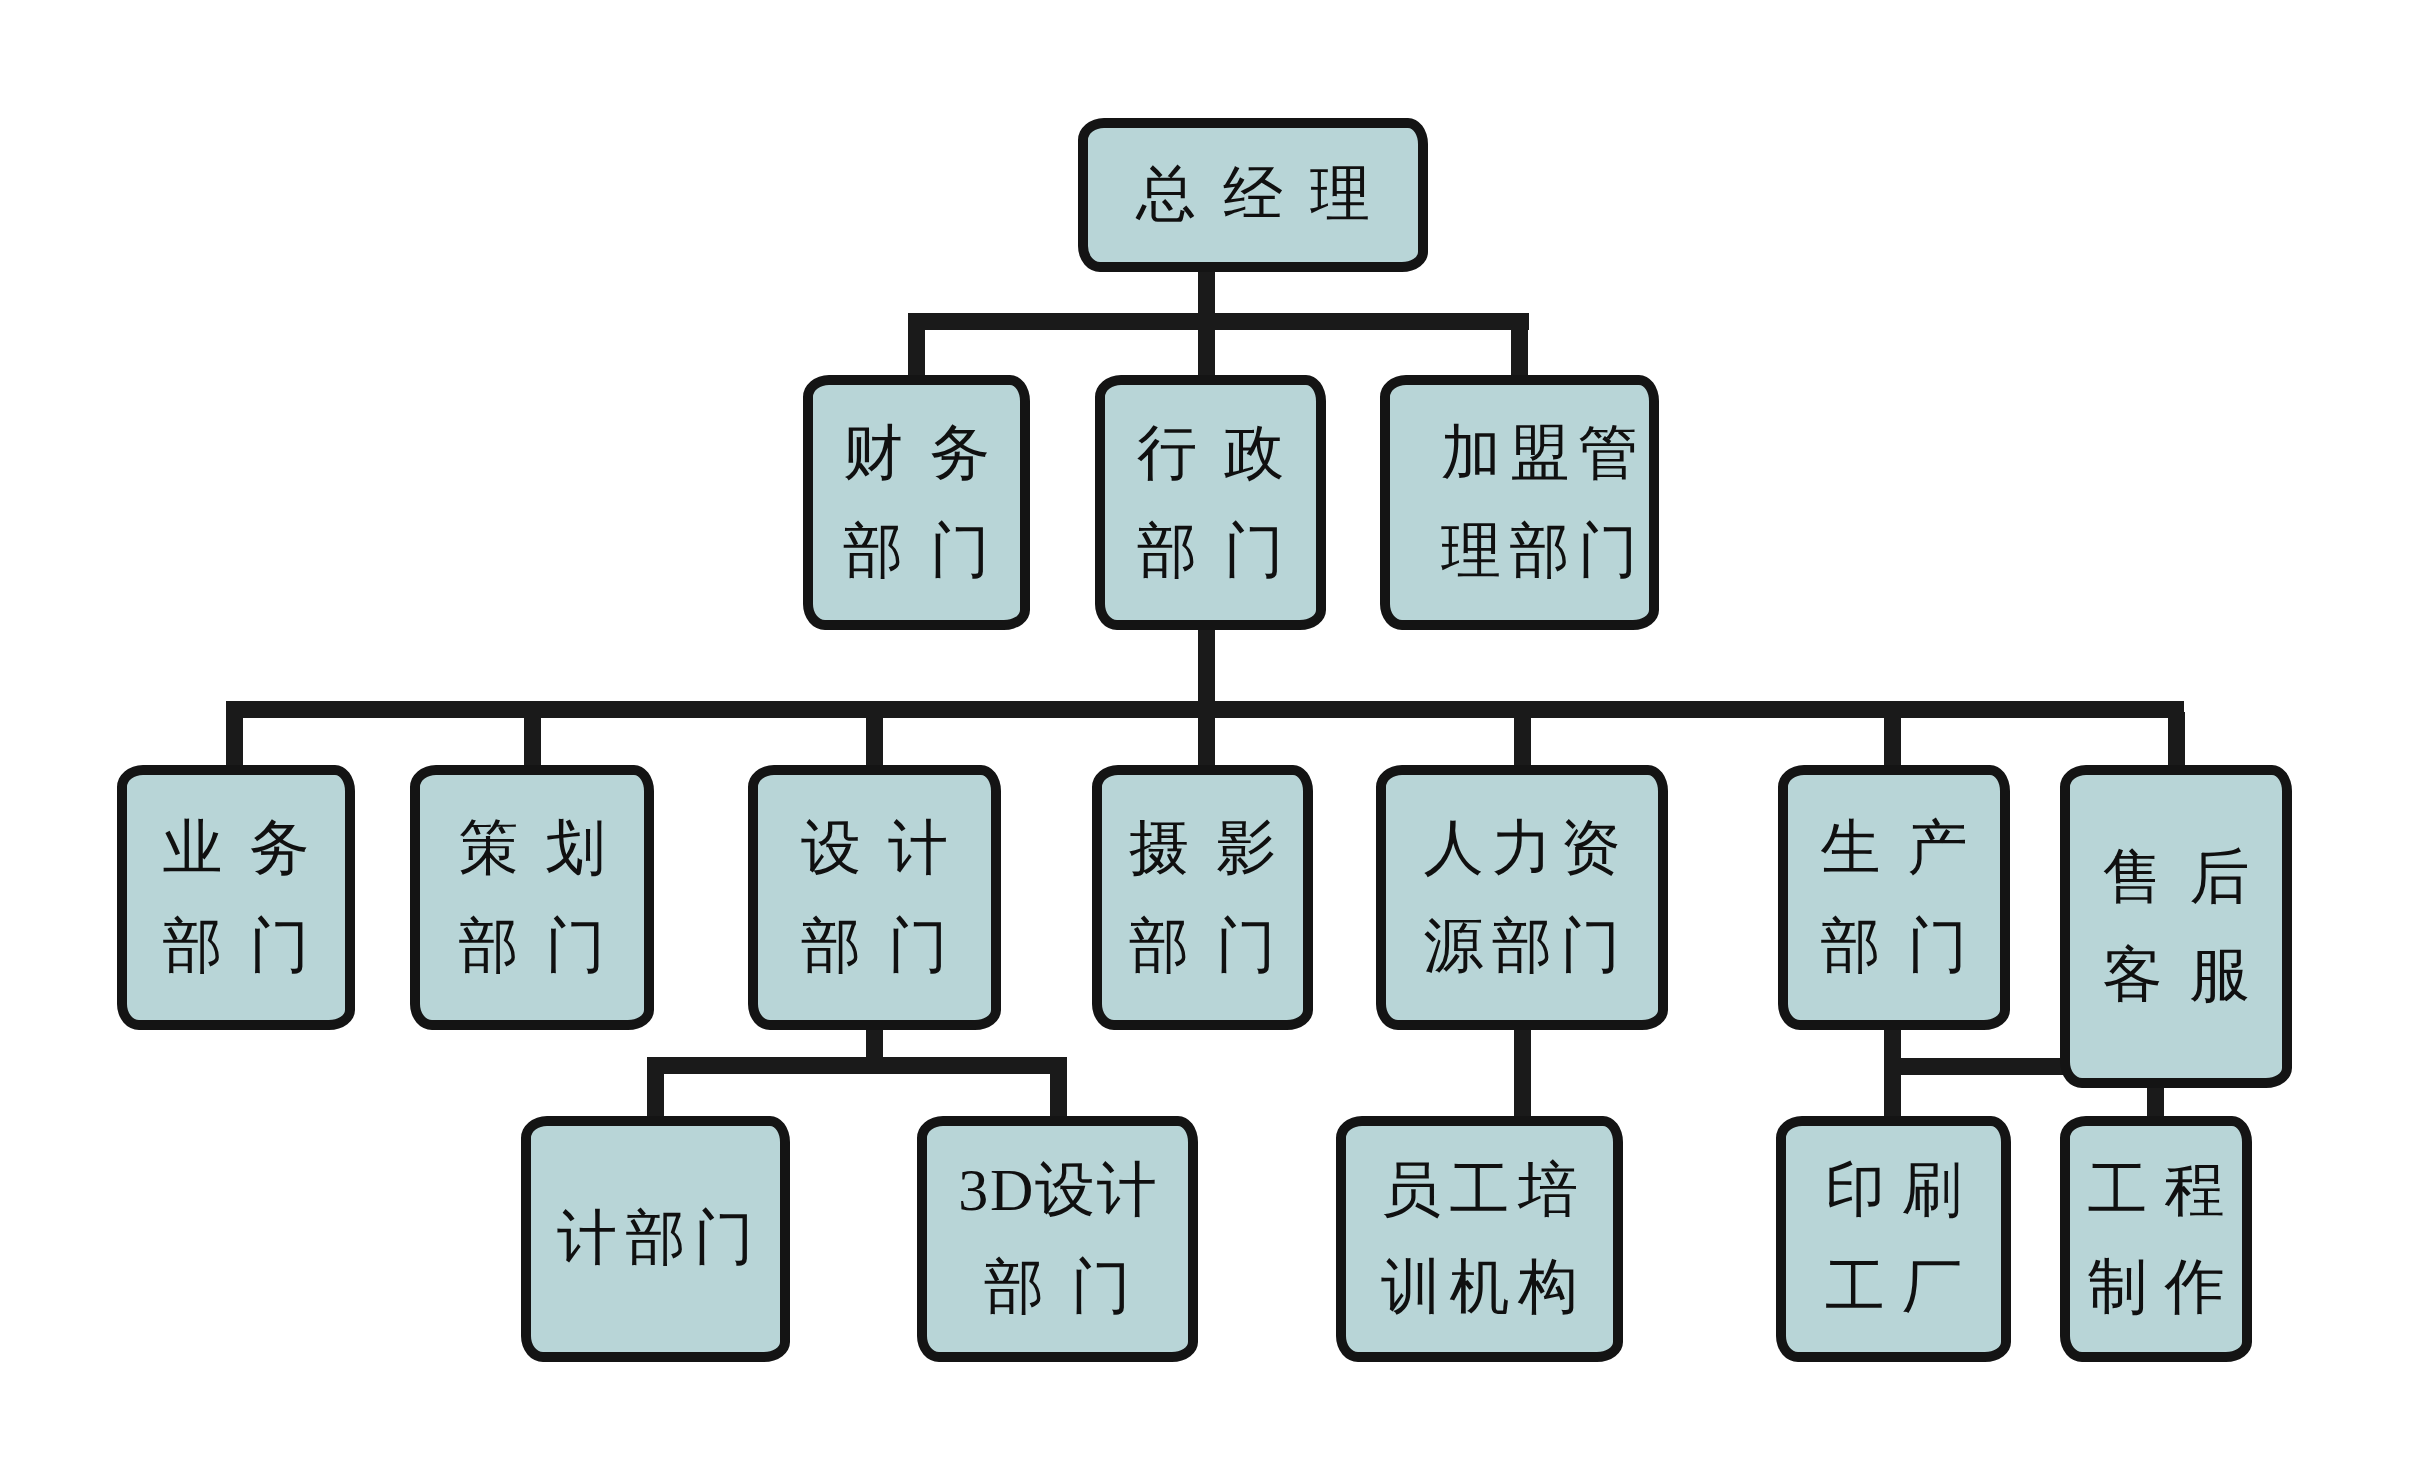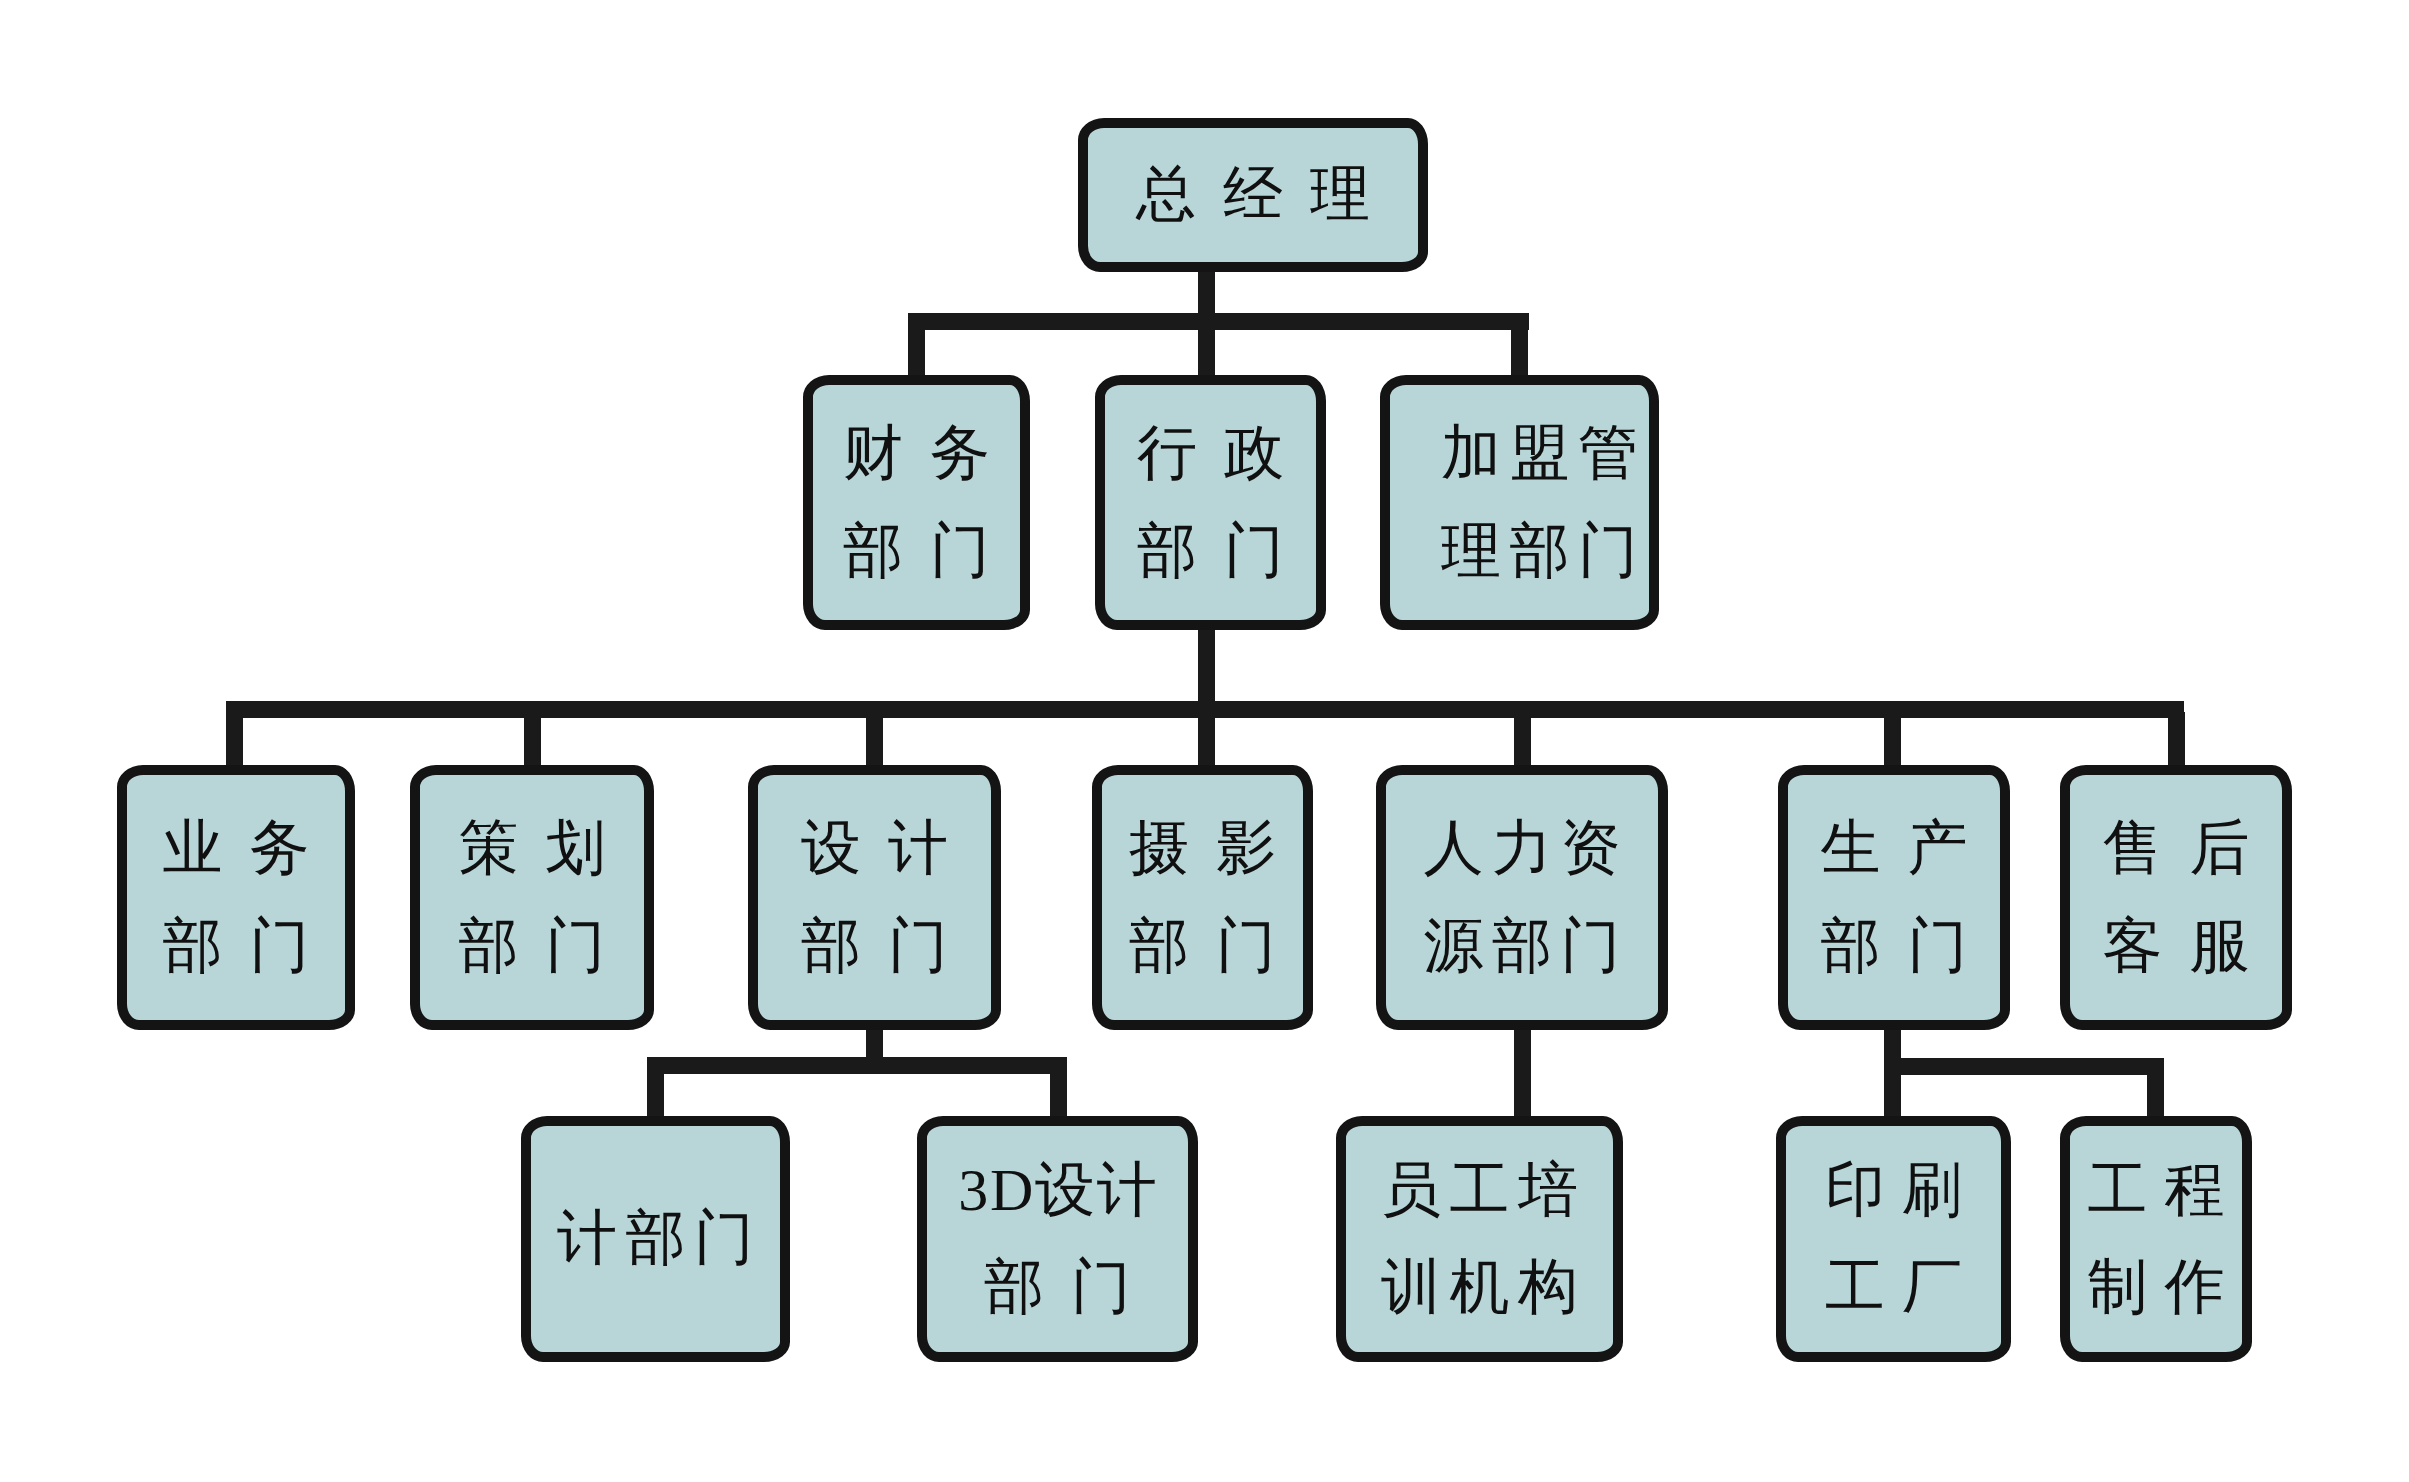--- a/index.html
+++ b/index.html
@@ -102,21 +102,21 @@
     <div class="line ls-wide"><span>部门</span></div>
   </div>
   <div class="node" style="left:1376px;top:765px;width:292px;height:265px;">
     <div class="line ls-narrow"><span>人力资</span></div>
     <div class="line ls-narrow"><span>源部门</span></div>
   </div>
   <div class="node" style="left:1778px;top:765px;width:232px;height:265px;">
     <div class="line ls-wide"><span>生产</span></div>
     <div class="line ls-wide"><span>部门</span></div>
   </div>
-  <div class="node" style="left:2060px;top:765px;width:232px;height:265px;">
+  <div class="node" style="left:2060px;top:765px;width:232px;height:323px;">
     <div class="line ls-wide"><span>售后</span></div>
     <div class="line ls-wide"><span>客服</span></div>
   </div>
 
   <div class="node" style="left:521px;top:1116px;width:269px;height:246px;">
     <div class="line ls-narrow"><span>计部门</span></div>
   </div>
   <div class="node" style="left:917px;top:1116px;width:281px;height:246px;">
     <div class="line ls-none"><span>3D设计</span></div>
     <div class="line ls-wide"><span>部门</span></div>

